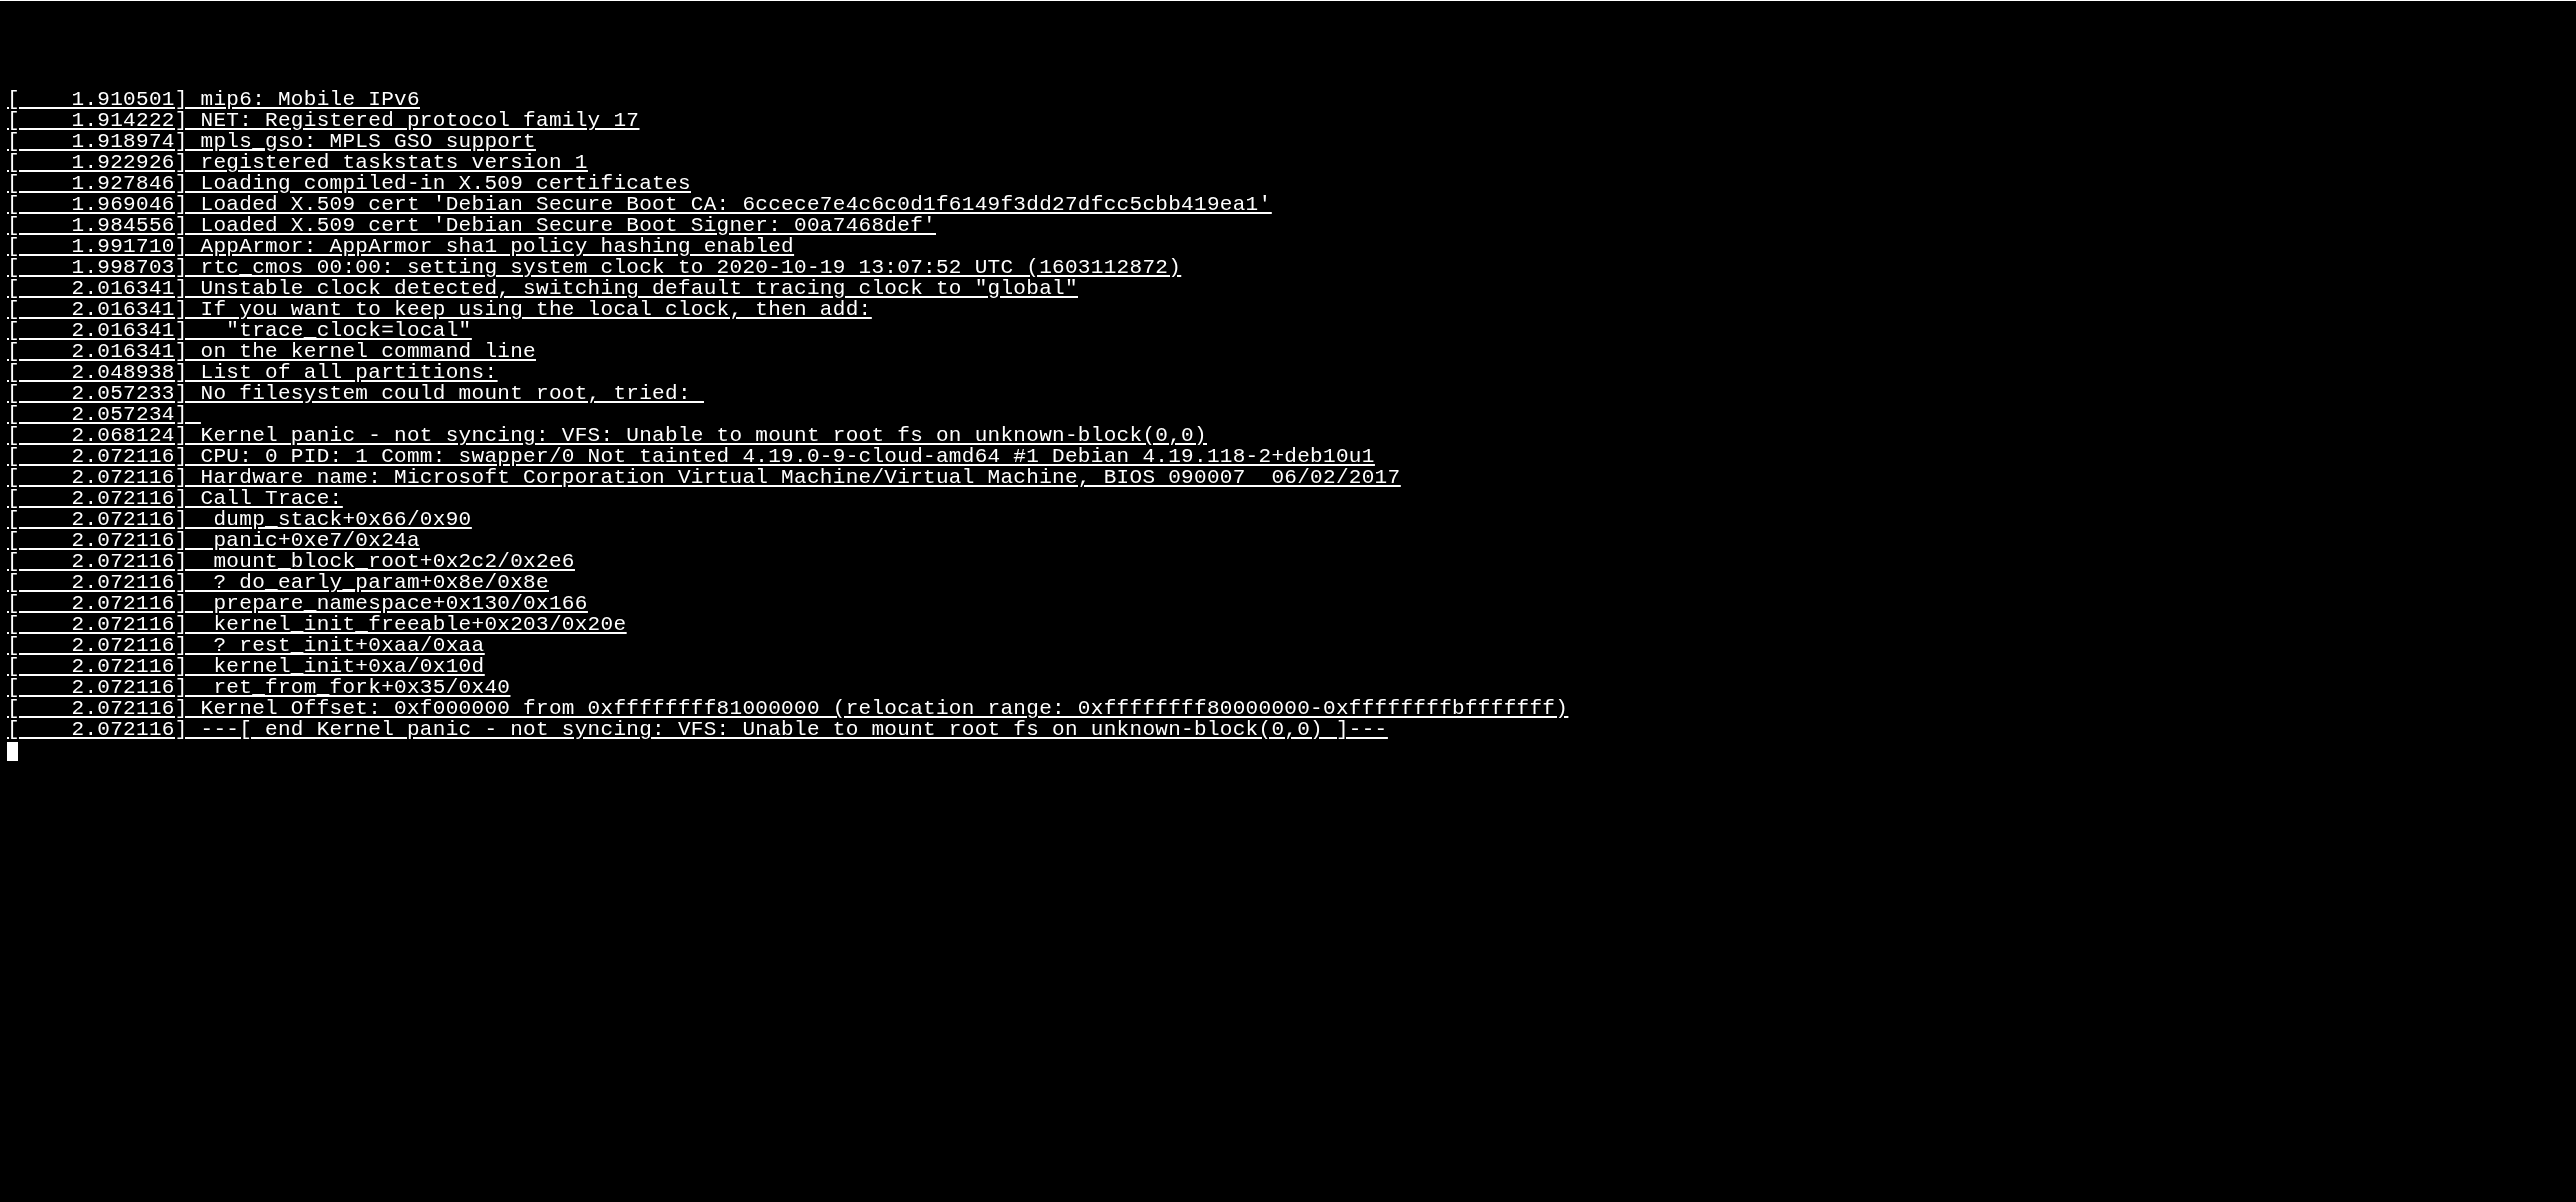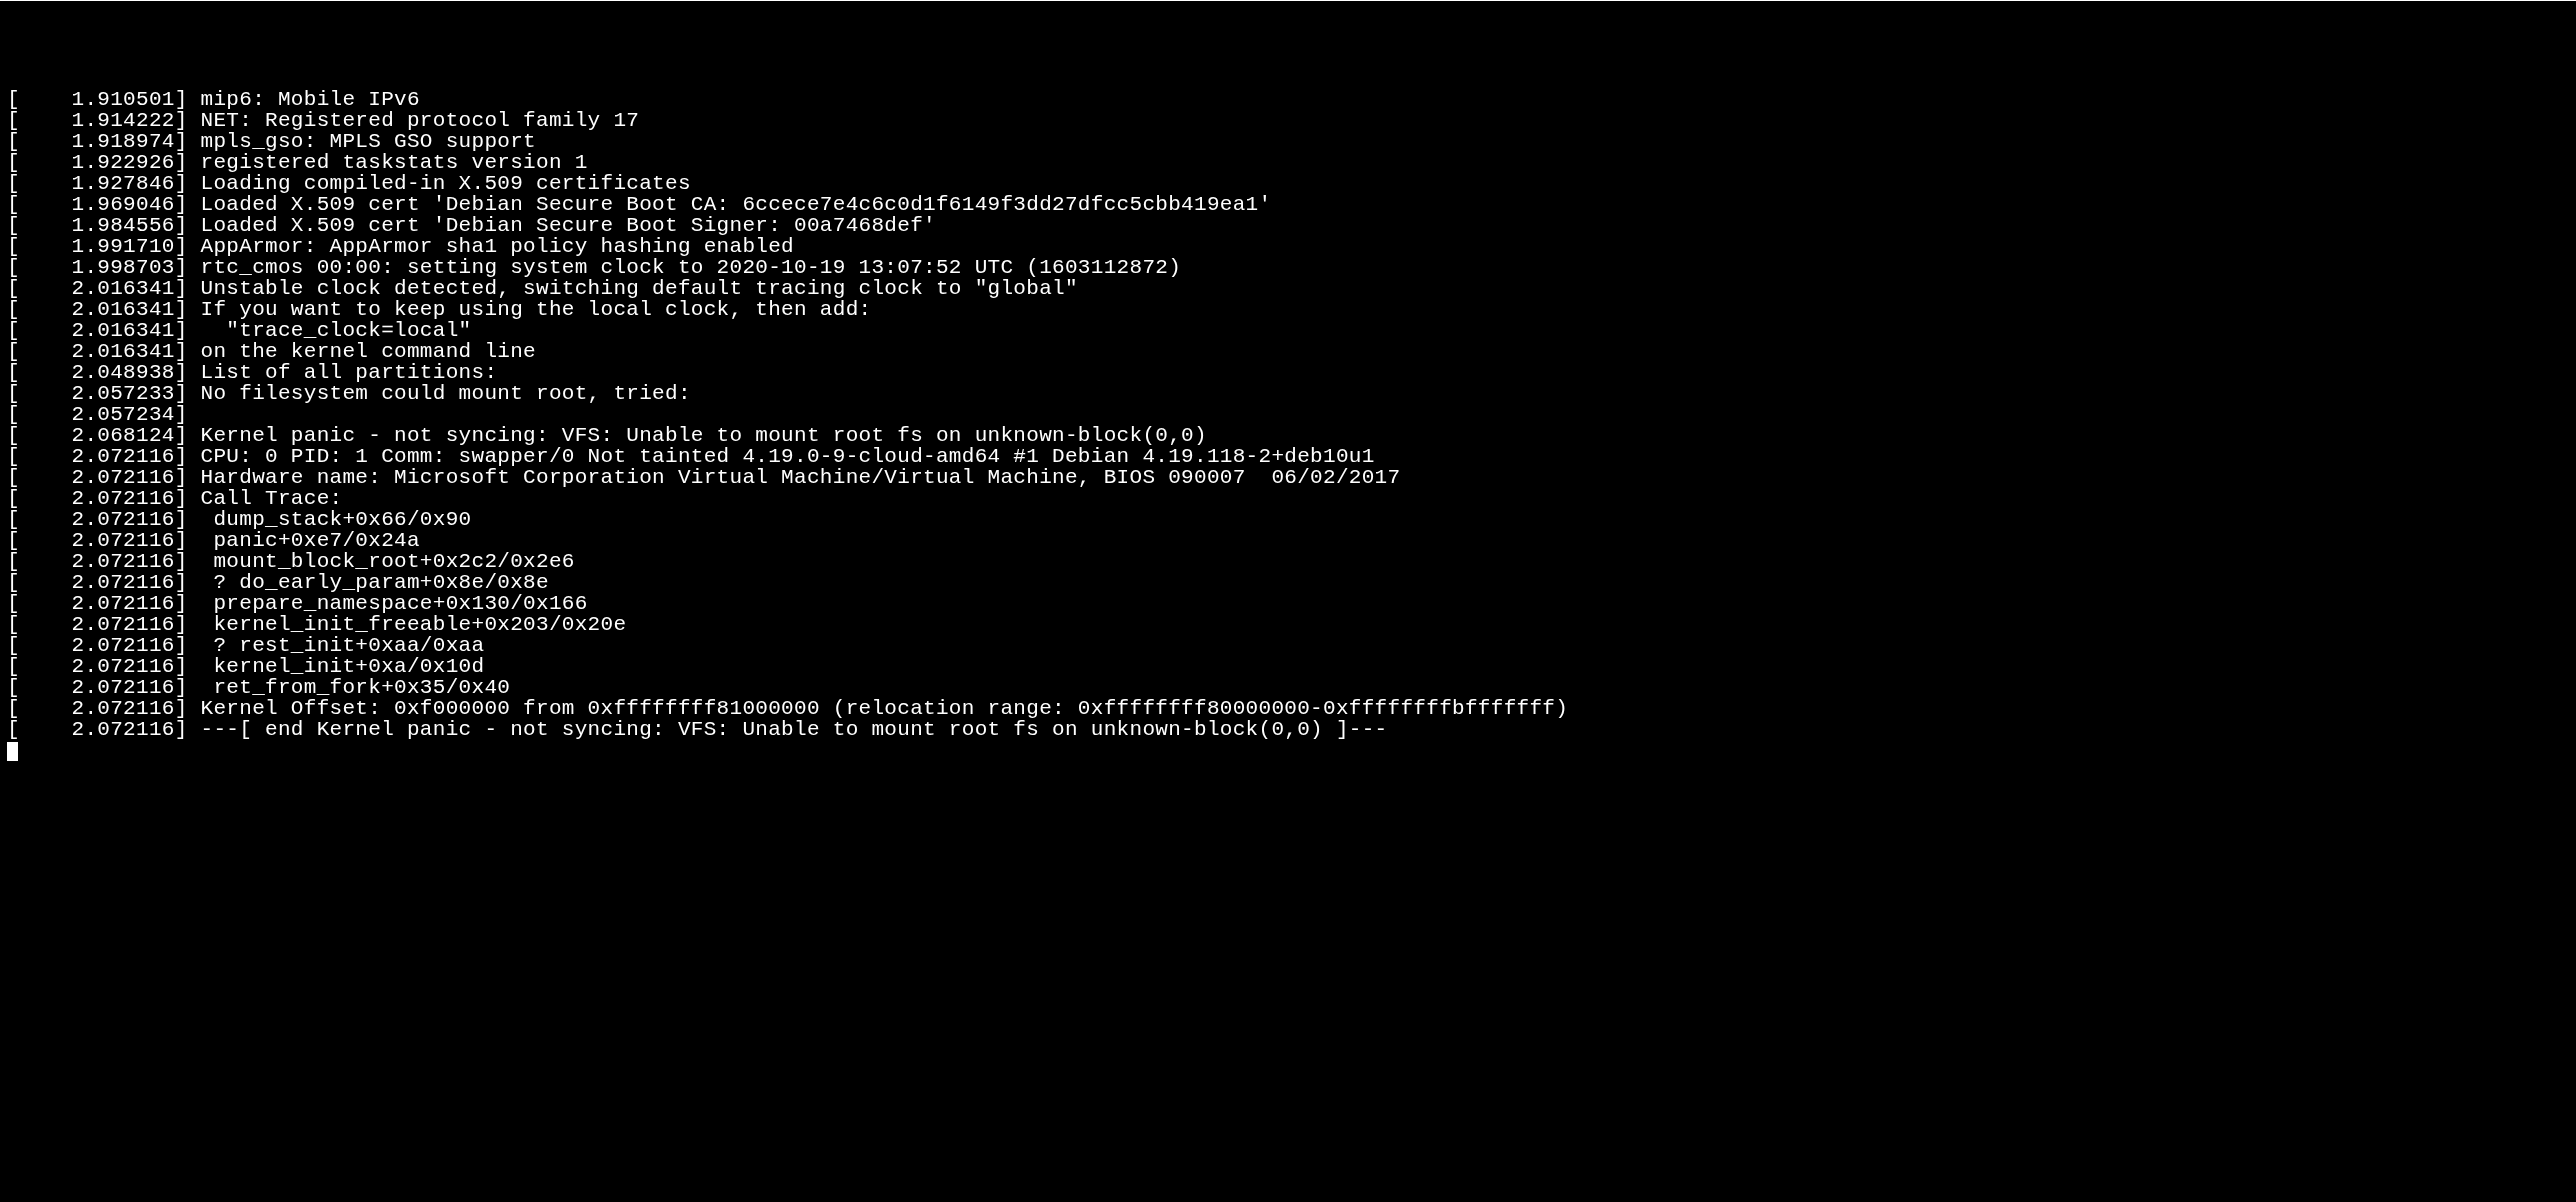--- a/index.html
+++ b/index.html
@@ -1,18 +1,19 @@
 <!DOCTYPE html>
 <html style="font-size:14px"><head>
   <meta charset="utf-8">
   <style>
     * {
       margin: 0;
       padding: 0;
       box-sizing: border-box;
+      text-decoration: underline;
     }
     body {
       background: #000000;
       color: #ffffff;
       font-family: 'Consolas', 'Courier New', monospace;
       font-size: 21px;
       line-height: 1.0;
       padding: 4.4px 7px;
       white-space: pre;
       letter-spacing: 0.3px;

